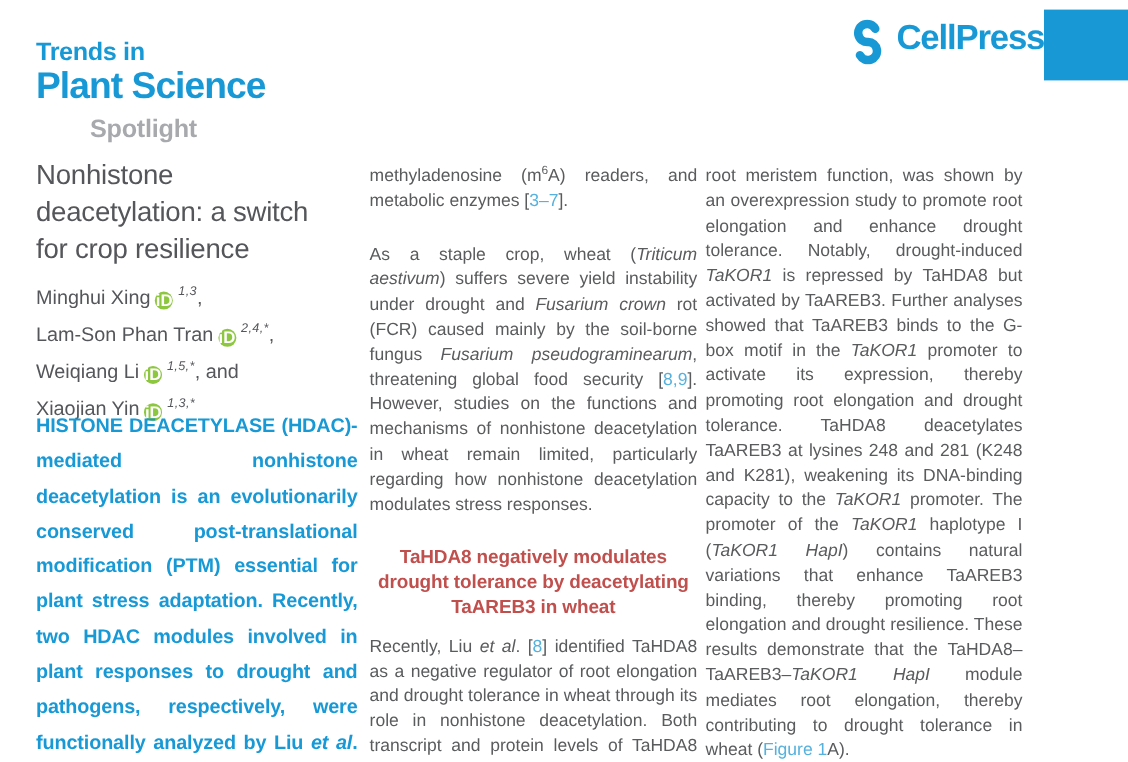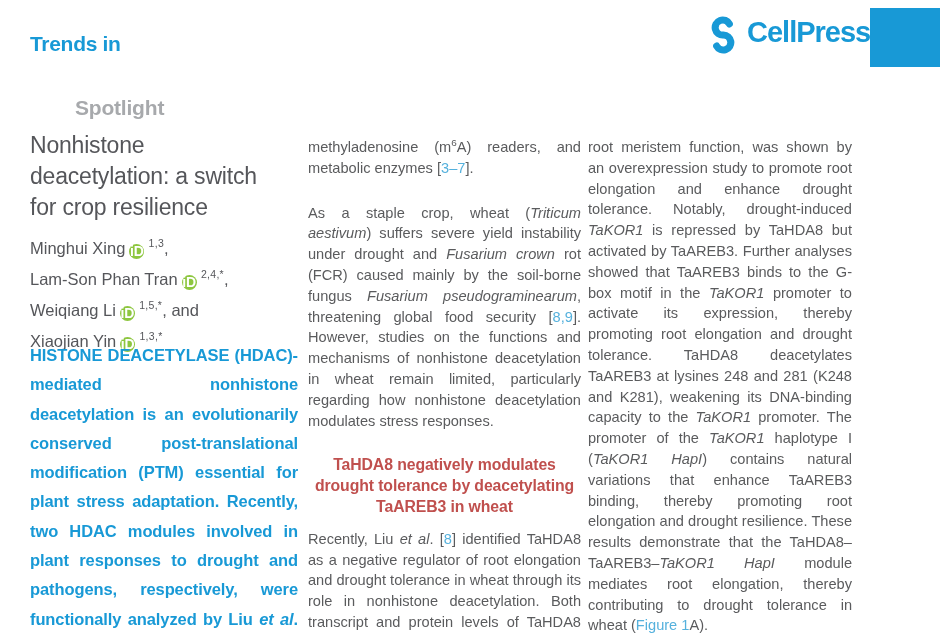--- a/index.html
+++ b/index.html
@@ -20,21 +20,21 @@
   .publisher-mark{width:38px;height:38px;display:block;}
   .publisher-name{font-size:29px;font-weight:700;letter-spacing:-1px;color:var(--brand-blue);}
   .corner-block{position:absolute;left:870px;top:8px;width:70px;height:59px;background:var(--brand-blue);}
   
   .kicker{position:absolute;left:30px;top:96px;font-size:21px;font-weight:700;color:var(--kicker-gray);letter-spacing:-0.2px;margin-left:45px;}
   .title{position:absolute;left:30px;top:130px;width:280px;font-size:23px;font-weight:300;
          color:var(--title-gray);line-height:31px;letter-spacing:-0.2px;}
   .authors{position:absolute;left:30px;top:230px;width:280px;font-size:16.5px;line-height:26px;color:var(--title-gray);}
   .orcid{display:inline-flex;align-items:center;justify-content:center;width:15px;height:15px;border-radius:50%;
          background:var(--orcid-green);color:#fff;font-size:14px;font-weight:700;vertical-align:-2px;margin:0 1px 0 4px;cursor:pointer;}
-  .auth-sup{font-size:10.5px;vertical-align:7px;letter-spacing:0.3px;}
+  .auth-sup{font-size:10.5px;vertical-align:7px;letter-spacing:0.3px;font-style:italic;}
   .abstract{position:absolute;left:30px;top:341px;width:268px;font-size:16.5px;font-weight:700;
             color:var(--brand-blue);line-height:29.3px;text-align:justify;text-align-last:justify;letter-spacing:-0.1px;}
   
   .col{position:absolute;top:137px;font-size:14.6px;line-height:20.8px;text-align:justify;color:var(--body-gray);}
   .col-middle{left:308px;width:273px;}
   .col-right{left:588px;width:264px;}
   .col p{margin-bottom:24px;}
   .col p.cont{text-align-last:justify;margin-bottom:0;}
   .section-heading{font-size:15.8px;font-weight:700;color:var(--heading-red);line-height:20.8px;
                    text-align:center;margin-bottom:11px;letter-spacing:-0.1px;}
@@ -43,20 +43,21 @@
   .seg-link{color:var(--link-blue);cursor:pointer;}
   .seg-sup{font-size:68%;vertical-align:super;line-height:0;}
 </style>
 </head>
 <body>
 
 <div class="page">
 
   <div class="journal">
     <div class="journal-line1">Trends in</div>
+    <div class="journal-line2">Plant Science</div>
   </div>
 
   <div class="publisher">
     <svg class="publisher-mark" viewBox="0 0 48 48">
       <path d="M32 10 a9.5 9.5 0 1 0 -7.5 14 a9.5 9.5 0 1 1 -8.5 14" fill="none" stroke="#1899d6" stroke-width="9" stroke-linecap="round"></path>
     </svg>
     <span class="publisher-name">CellPress</span>
   </div>
 
   <div class="corner-block"></div>

